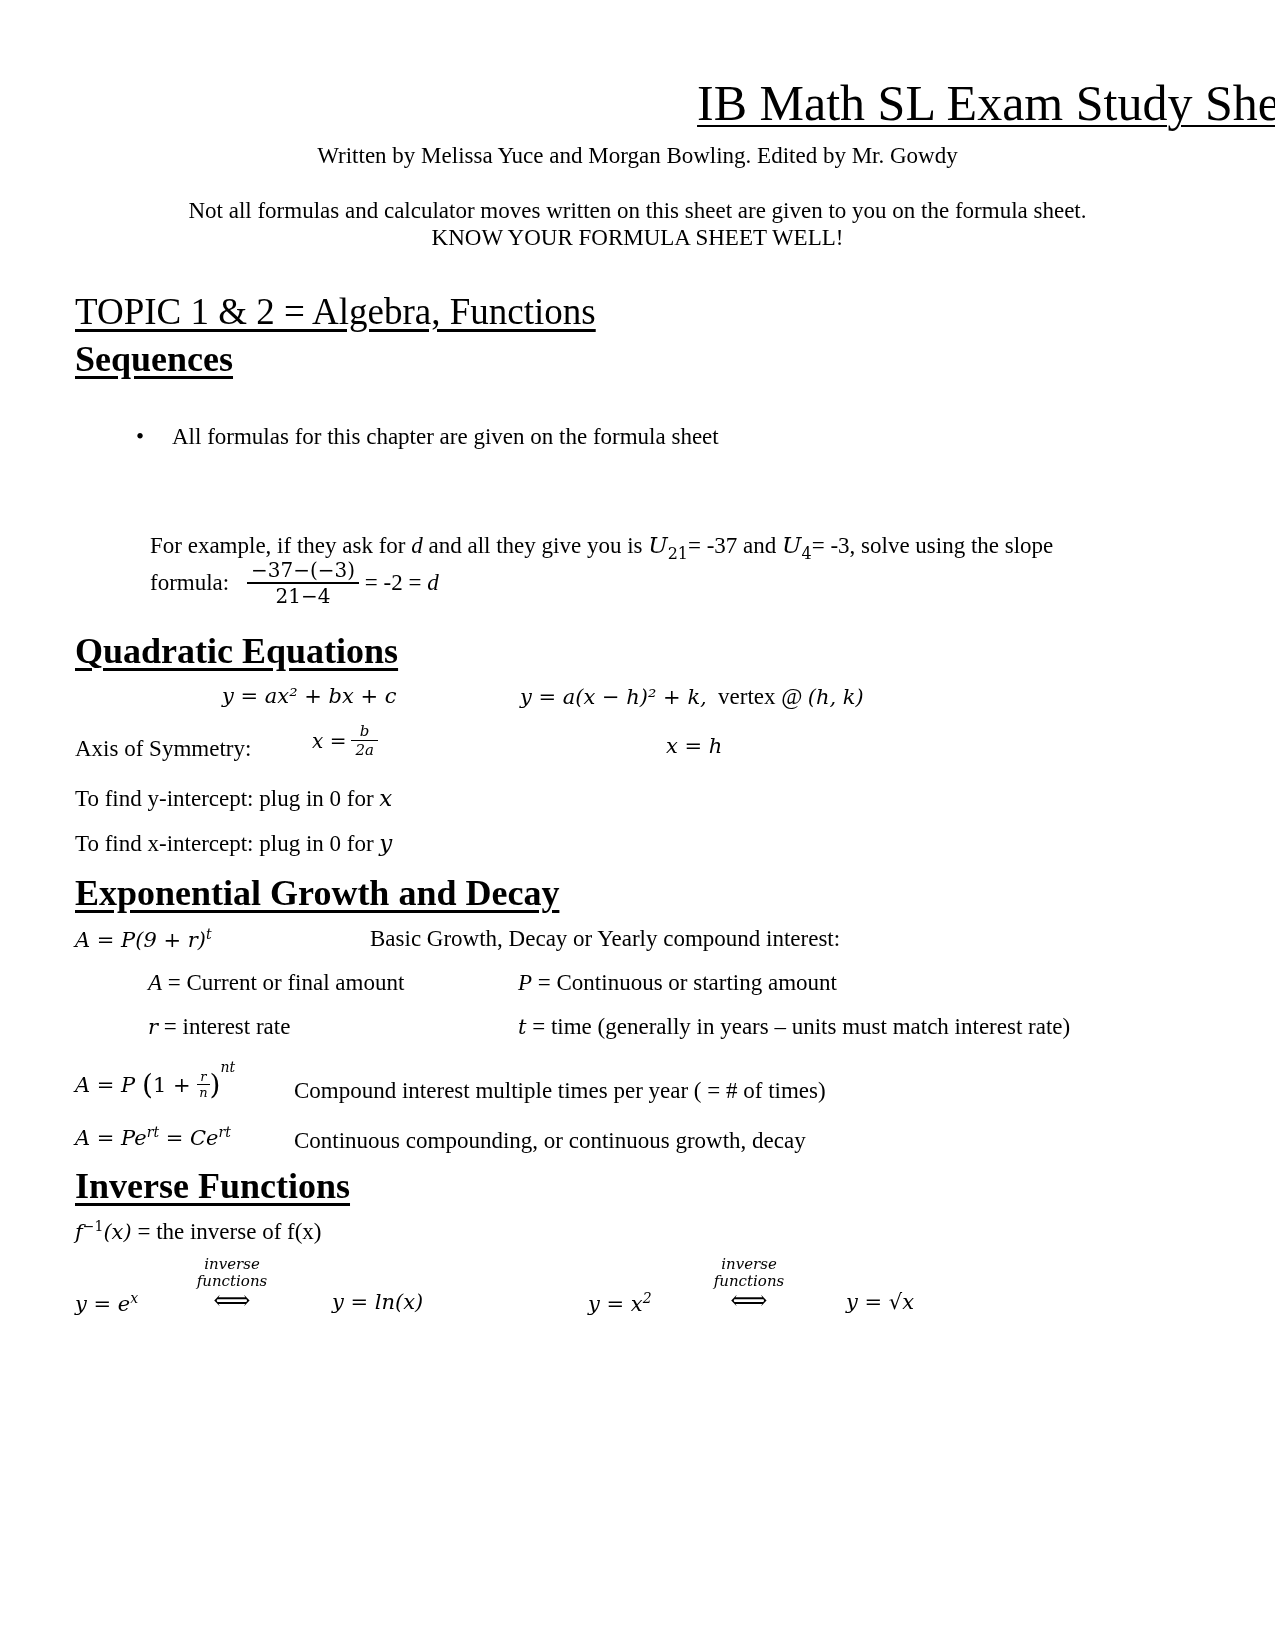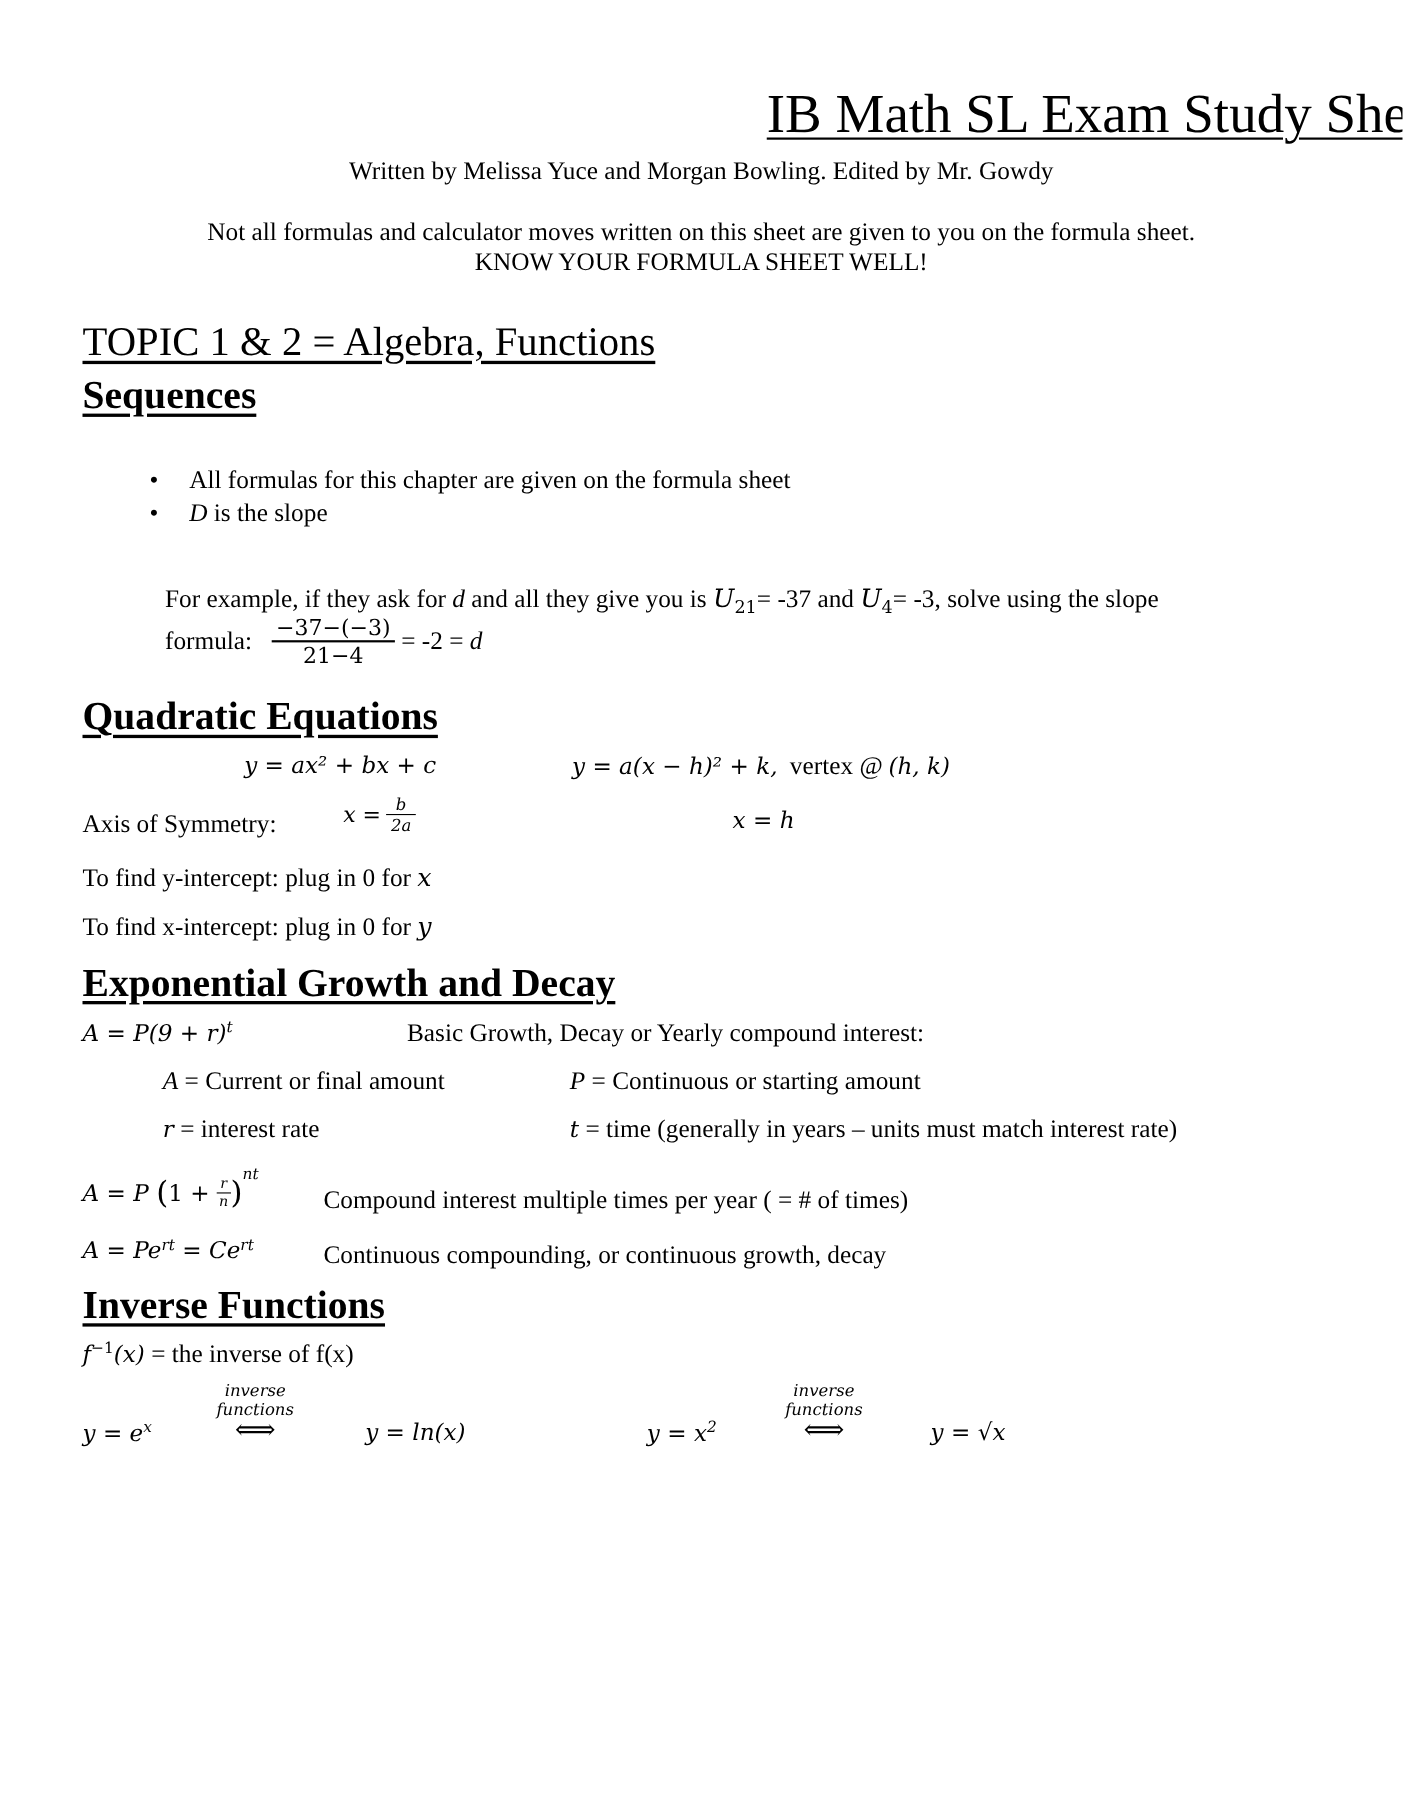--- a/index.html
+++ b/index.html
@@ -29,21 +29,20 @@
 <div class="abs title"><span>IB Math SL Exam Study Sheet</span></div>
 <div class="abs center" style="top:143px;">Written by Melissa Yuce and Morgan Bowling.  Edited by Mr. Gowdy</div>
 <div class="abs center" style="top:198px;">Not all formulas and calculator moves written on this sheet are given to you on the formula sheet.</div>
 <div class="abs center" style="top:225px;">KNOW YOUR FORMULA SHEET WELL!</div>
 
 <div class="abs topic">TOPIC 1 &amp; 2 = Algebra, Functions</div>
 
 <div class="abs h2" style="top:338px;">Sequences</div>
 <ul class="bullets">
   <li><span>All formulas for this chapter are given on the formula sheet</span></li>
-  <li><i>D</i><span> is the slope</span></li>
 </ul>
 <div class="abs t" style="left:150px; top:532px;">
   <span>For example, if they ask for </span><i>d</i><span> and all they give you is </span><span class="m">U</span><sub class="mu" style="font-size:16px;">21</sub><span>= -37 and </span><span class="m">U</span><sub class="mu" style="font-size:16px;">4</sub><span>= -3, solve using the slope</span>
 </div>
 <div class="abs t" style="left:150px; top:558px;">
   <span style="vertical-align:middle;">formula:</span>
   <span class="frac mu" style="font-size:20px; margin-left:12px;">
     <span class="num">−37−(−3)</span>
     <span class="den">21−4</span>
   </span>

